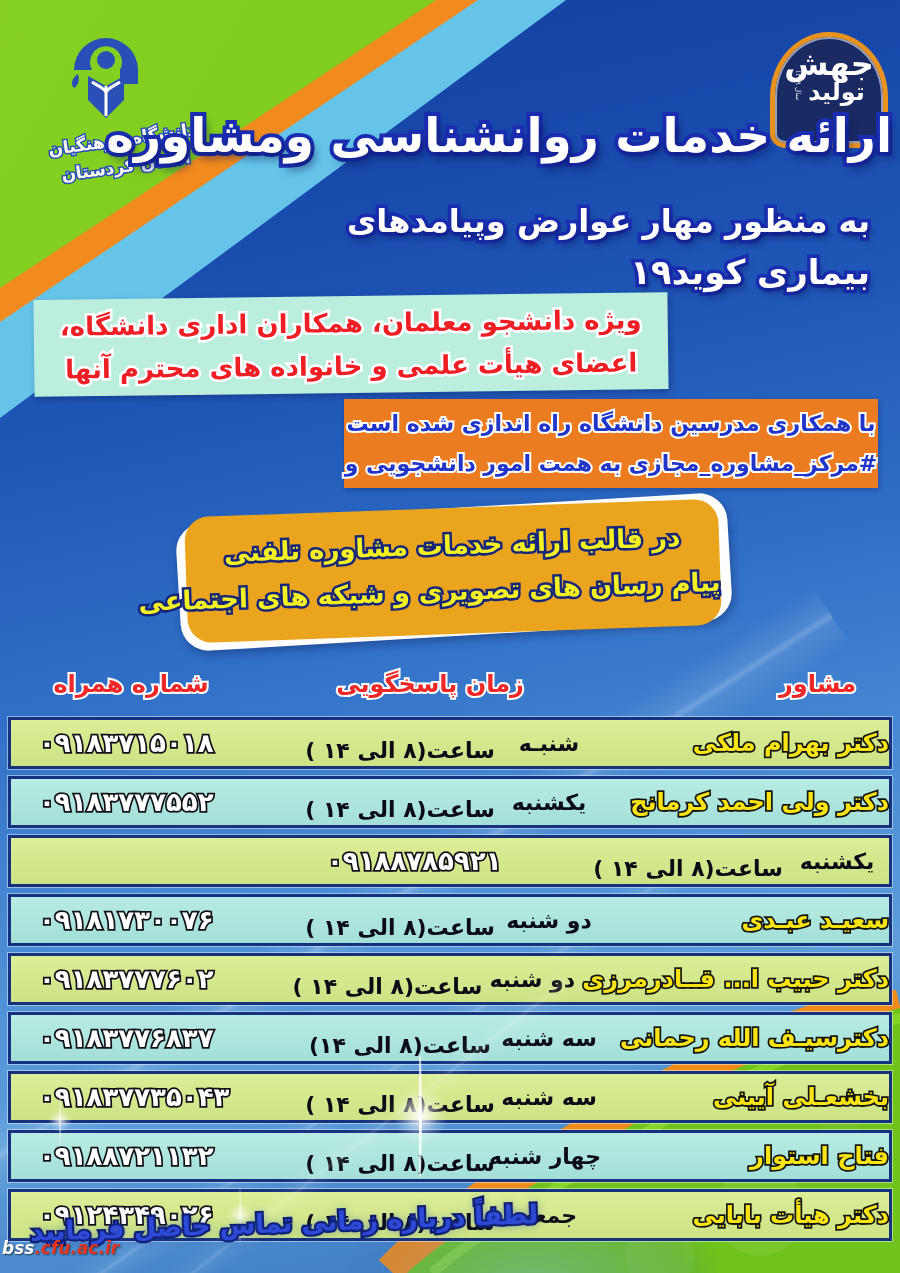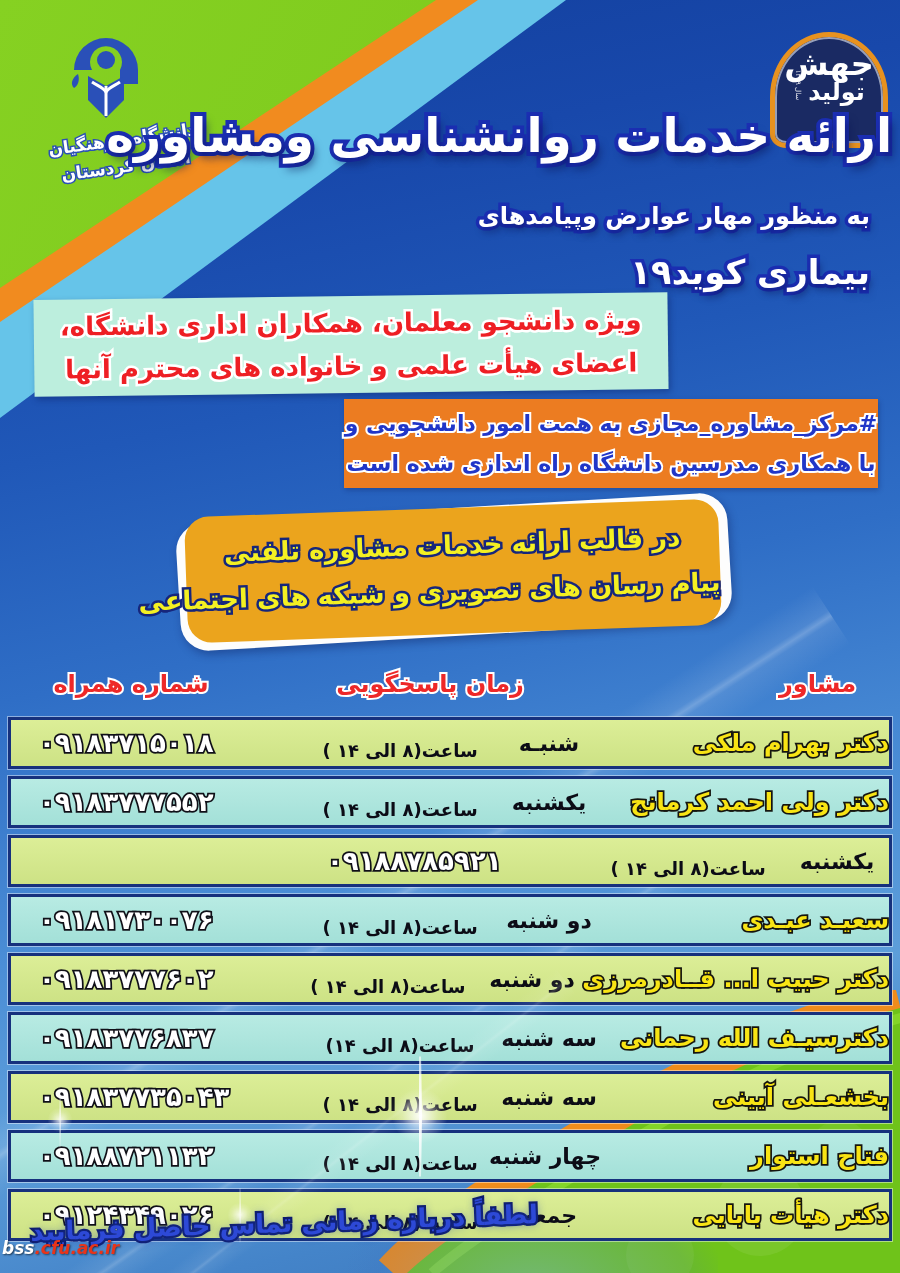--- a/index.html
+++ b/index.html
@@ -23,21 +23,21 @@
   .badge{left:770px;top:32px;width:108px;height:106px;background:#1a2a63;
     border:5px solid #e8921f;border-radius:50% 50% 14% 14% / 56% 56% 12% 12%;
     box-shadow:inset 0 0 0 2px rgba(255,255,255,.55);color:#fff;text-align:center;}
   .badge .b1{margin-top:14px;font-size:32px;font-weight:bold;line-height:26px;}
   .badge .b2{font-size:24px;font-weight:bold;line-height:30px;padding-left:15px;}
   .badge .byear{position:absolute;left:8px;top:44px;font-size:7px;transform:rotate(90deg);opacity:.9;}
   
   .stroke{paint-order:stroke fill;font-weight:bold;white-space:nowrap;}
   .title1{right:8px;top:108px;font-size:47px;color:#fff;-webkit-text-stroke:8px #1b2eb2;
     text-shadow:4px 6px 8px rgba(8,16,80,.55);}
-  .title2{right:30px;top:202px;font-size:24px;color:#fff;-webkit-text-stroke:7px #1b2eb2;
+  .title2{right:30px;top:202px;font-size:32px;color:#fff;-webkit-text-stroke:7px #1b2eb2;
     text-shadow:3px 5px 7px rgba(8,16,80,.55);}
   .title3{right:30px;top:252px;font-size:34px;color:#fff;-webkit-text-stroke:7px #1b2eb2;
     text-shadow:3px 5px 7px rgba(8,16,80,.55);}
   
   .audience{left:34px;top:296px;width:634px;height:97px;background:#bceedd;transform:rotate(-.7deg);
     box-shadow:2px 3px 6px rgba(10,20,80,.35);text-align:center;padding-top:6px;box-sizing:border-box;}
   .audience div{font-size:26px;line-height:43px;color:#ee1f24;font-weight:bold;white-space:nowrap;
     -webkit-text-stroke:5px #fff;paint-order:stroke fill;}
   
   .hashtag{left:344px;top:399px;width:534px;height:89px;background:#ec7c21;text-align:center;
@@ -59,21 +59,21 @@
   .th-name{right:44px;top:670px;}
   
   .rows{left:8px;top:717px;width:884px;z-index:2;}
   .row{height:46px;margin-bottom:7px;border:3px solid #16317d;box-sizing:content-box;
     box-shadow:0 0 0 1px rgba(255,255,255,.45);display:flex;align-items:center;direction:rtl;}
   .row.odd{background:linear-gradient(#dcee97,#cde285);}
   .row.even{background:linear-gradient(#b8ebe3,#a3e0d8);}
   .c-name{flex:1;font-size:24px;color:#f8e414;font-weight:bold;white-space:nowrap;
     -webkit-text-stroke:3.5px #15150f;paint-order:stroke fill;overflow:visible;}
   .c-day{width:104px;text-align:center;font-size:22px;color:#0c0c16;font-weight:bold;white-space:nowrap;}
-  .c-time{width:194px;text-align:center;font-size:18px;color:#0c0c16;font-weight:bold;white-space:nowrap;margin-top:14px;}
+  .c-time{width:194px;text-align:center;font-size:22px;color:#0c0c16;font-weight:bold;white-space:nowrap;margin-top:14px;}
   .c-phone{width:292px;direction:ltr;text-align:left;padding-left:28px;font-size:26px;color:#fff;
     font-weight:bold;letter-spacing:1px;white-space:nowrap;box-sizing:border-box;
     -webkit-text-stroke:3.5px #101018;paint-order:stroke fill;}
   
   .bottom-svg{left:0;top:990px;width:900px;height:283px;z-index:1;}
   .ornament{left:348px;top:1186px;width:370px;height:100px;z-index:1;opacity:.55;
     background:radial-gradient(ellipse at 50% 100%,rgba(120,170,230,.8),rgba(60,110,190,.25) 60%,transparent 75%);
     border-radius:50% 50% 0 0;}
   
   .note{left:30px;top:1208px;transform:rotate(-2deg);font-size:26px;color:#2d49d6;font-weight:bold;
@@ -157,22 +157,22 @@
   <div class="abs stroke title1">ارائه خدمات روانشناسی ومشاوره</div>
   <div class="abs stroke title2">به منظور مهار عوارض وپیامدهای</div>
   <div class="abs stroke title3">بیماری کوید۱۹</div>
 
   <div class="abs audience">
     <div>ویژه دانشجو معلمان، همکاران اداری دانشگاه،</div>
     <div>اعضای هیأت علمی و خانواده های محترم آنها</div>
   </div>
 
   <div class="abs hashtag">
+    <div>با همکاری مدرسین  دانشگاه راه اندازی شده است</div>
     <div>#مرکز_مشاوره_مجازی به همت امور دانشجویی و</div>
-    <div>با همکاری مدرسین  دانشگاه راه اندازی شده است</div>
   </div>
 
   <div class="abs svc-sheet"></div>
   <div class="abs svc">
     <div>در قالب ارائه خدمات  مشاوره تلفنی</div>
     <div>پیام رسان های تصویری و شبکه های اجتماعی</div>
   </div>
 
   <div class="abs stroke thead th-phone">شماره همراه</div>
   <div class="abs stroke thead th-time">زمان پاسخگویی</div>

